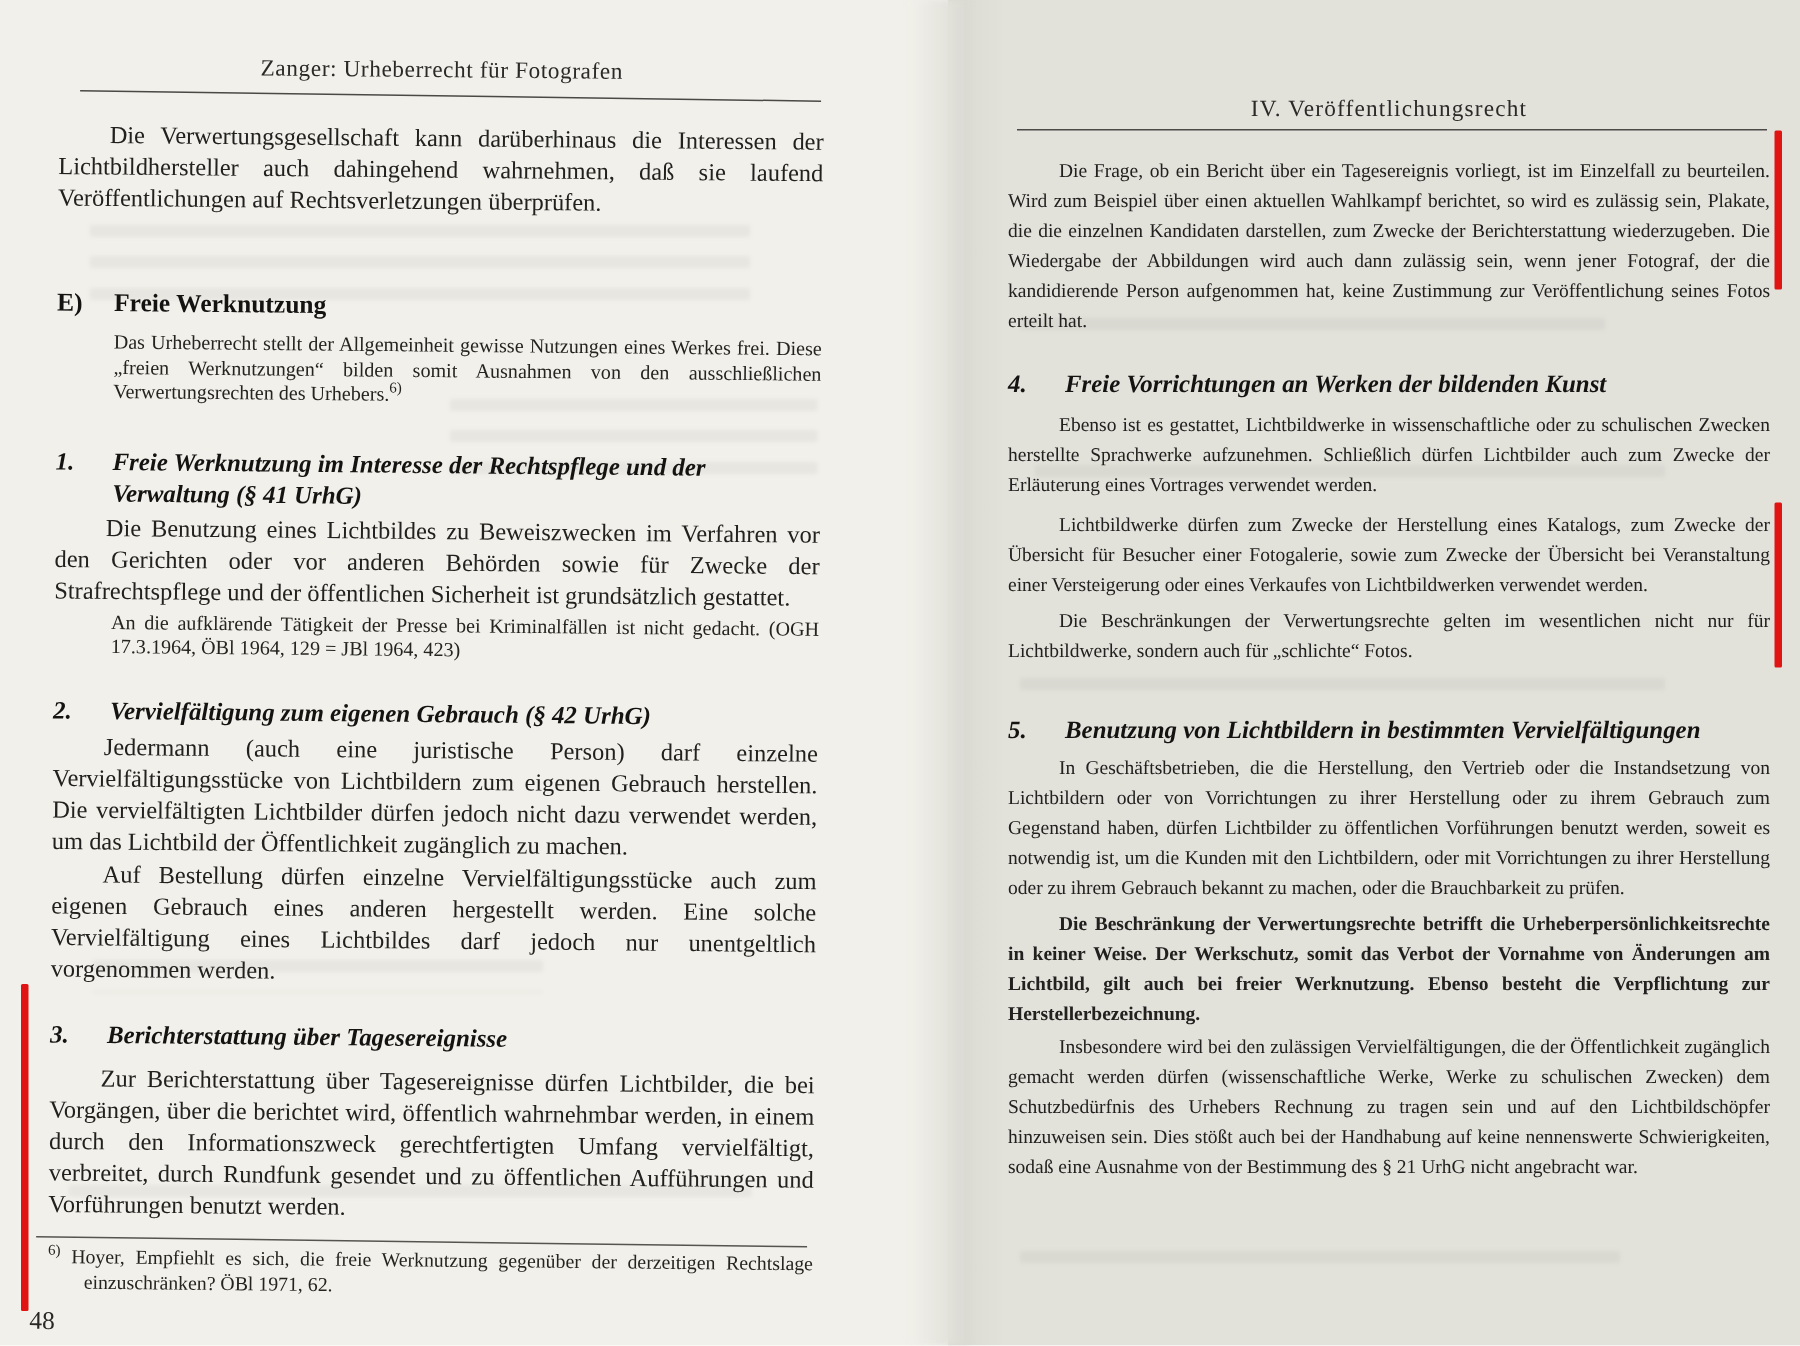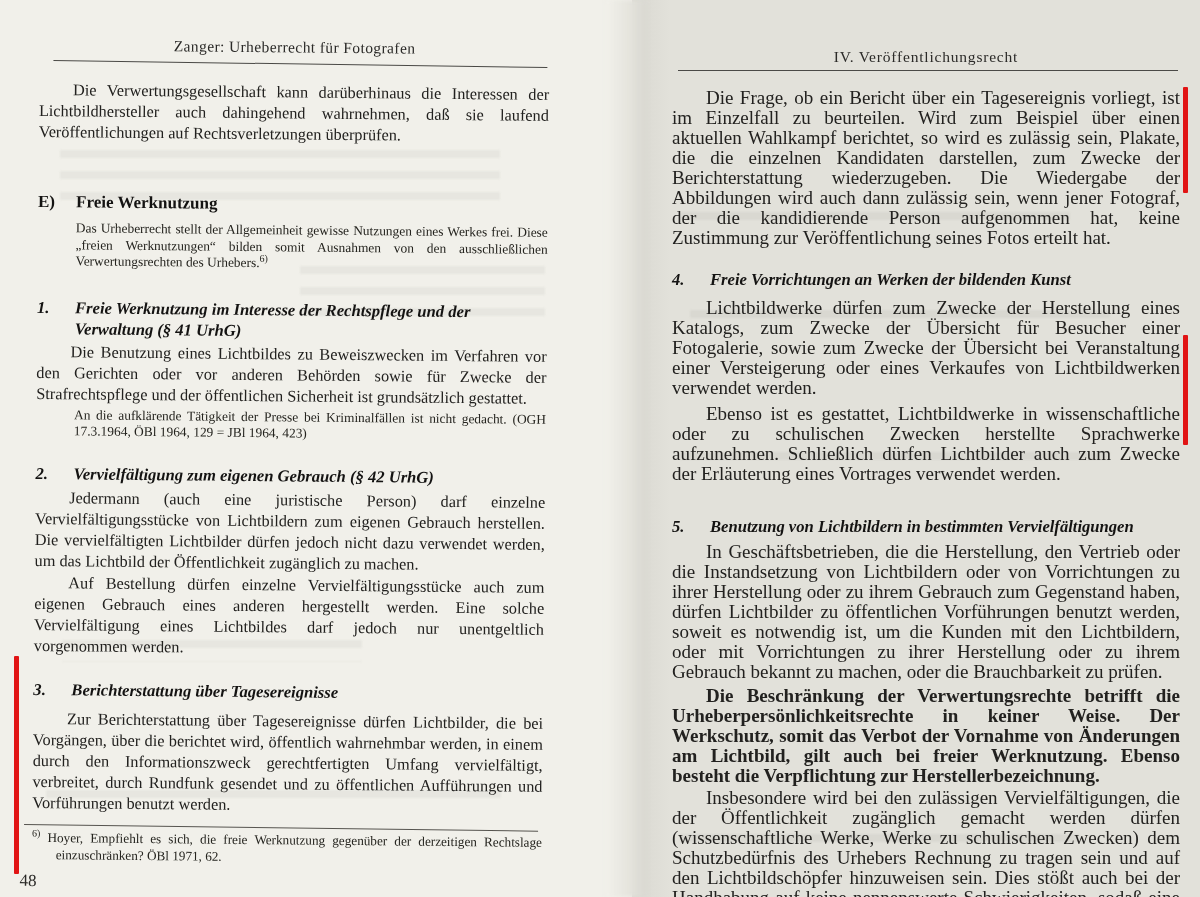--- a/index.html
+++ b/index.html
@@ -19,32 +19,32 @@
     filter:blur(2px);
   }
   .page{position:absolute;top:0;}
   .page-left{left:40px;width:510px;transform:rotate(0.55deg);transform-origin:0 0;}
   .page-right{left:672px;width:508px;}
 
   .running-header{
     text-align:center;font-size:15.5px;letter-spacing:.4px;color:#2b2a28;
   }
   .page-left .running-header{margin-top:36px;}
-  .page-right .running-header{margin-top:48px;letter-spacing:.8px;}
+  .page-right .running-header{margin-top:64px;letter-spacing:.8px;}
   .header-rule{
     height:0;border-top:1.6px solid #4a4946;margin-top:7px;
   }
   .page-left .header-rule{margin-left:14px;margin-right:2px;transform:rotate(0.25deg);}
   .page-right .header-rule{margin-left:6px;margin-right:2px;margin-top:4px;}
 
   .para{
     font-size:16.3px;line-height:21px;text-align:justify;
     text-indent:34px;margin:0;color:#22211f;
   }
-  .page-right .para{line-height:20px;font-size:19px;}
+  .page-right .para{line-height:20px;font-size:13px;}
   .small{
     font-size:13.4px;line-height:16.6px;text-indent:0;
     margin-left:38px;color:#25241f;
   }
   .h-letter{
     display:flex;font-weight:bold;font-size:17px;color:#141312;
   }
   .h-letter .n{width:38px;flex:none;}
   .h-letter .t{flex:1;}
   .h-num{
@@ -132,22 +132,23 @@
   <div class="page page-right">
     <div class="running-header">IV. Veröffentlichungsrecht</div>
     <div class="header-rule"></div>
 
     <p class="para" style="margin-top:17px;">Die Frage, ob ein Bericht über ein Tagesereignis vorliegt, ist im Einzelfall zu beurteilen. Wird zum Beispiel über einen aktuellen Wahlkampf berichtet, so wird es zulässig sein, Plakate, die die einzelnen Kandidaten darstellen, zum Zwecke der Berichterstattung wiederzugeben. Die Wiedergabe der Abbildungen wird auch dann zulässig sein, wenn jener Fotograf, der die kandidierende Person aufgenommen hat, keine Zustimmung zur Veröffentlichung seines Fotos erteilt hat.</p>
 
     <div class="h-num" style="margin-top:21px;">
       <span class="n">4.</span>
       <span class="t">Freie Vorrichtungen an Werken der bildenden Kunst</span>
     </div>
+    <p class="para" style="margin-top:6px;">Ebenso ist es gestattet, Lichtbildwerke in wissenschaftliche oder zu schulischen Zwecken herstellte Sprachwerke aufzunehmen. Schließlich dürfen Lichtbilder auch zum Zwecke der Erläuterung eines Vortrages verwendet werden.</p>
     <p class="para" style="margin-top:7px;">Lichtbildwerke dürfen zum Zwecke der Herstellung eines Katalogs, zum Zwecke der Übersicht für Besucher einer Fotogalerie, sowie zum Zwecke der Übersicht bei Veranstaltung einer Versteigerung oder eines Verkaufes von Lichtbildwerken verwendet werden.</p>
-    <p class="para" style="margin-top:6px;">Ebenso ist es gestattet, Lichtbildwerke in wissenschaftliche oder zu schulischen Zwecken herstellte Sprachwerke aufzunehmen. Schließlich dürfen Lichtbilder auch zum Zwecke der Erläuterung eines Vortrages verwendet werden.</p>
+    <p class="para" style="margin-top:4px;">Die Beschränkungen der Verwertungsrechte gelten im wesentlichen nicht nur für Lichtbildwerke, sondern auch für „schlichte“ Fotos.</p>
 
     <div class="h-num" style="margin-top:32px;">
       <span class="n">5.</span>
       <span class="t">Benutzung von Lichtbildern in bestimmten Vervielfältigungen</span>
     </div>
     <p class="para" style="margin-top:5px;">In Geschäftsbetrieben, die die Herstellung, den Vertrieb oder die Instandsetzung von Lichtbildern oder von Vorrichtungen zu ihrer Herstellung oder zu ihrem Gebrauch zum Gegenstand haben, dürfen Lichtbilder zu öffentlichen Vorführungen benutzt werden, soweit es notwendig ist, um die Kunden mit den Lichtbildern, oder mit Vorrichtungen zu ihrer Herstellung oder zu ihrem Gebrauch bekannt zu machen, oder die Brauchbarkeit zu prüfen.</p>
     <p class="para" style="margin-top:4px;font-weight:bold;">Die Beschränkung der Verwertungsrechte betrifft die Urheberpersönlichkeitsrechte in keiner Weise. Der Werkschutz, somit das Verbot der Vornahme von Änderungen am Lichtbild, gilt auch bei freier Werknutzung. Ebenso besteht die Verpflichtung zur Herstellerbezeichnung.</p>
     <p class="para" style="margin-top:2px;">Insbesondere wird bei den zulässigen Vervielfältigungen, die der Öffentlichkeit zugänglich gemacht werden dürfen (wissenschaftliche Werke, Werke zu schulischen Zwecken) dem Schutzbedürfnis des Urhebers Rechnung zu tragen sein und auf den Lichtbildschöpfer hinzuweisen sein. Dies stößt auch bei der Handhabung auf keine nennenswerte Schwierigkeiten, sodaß eine Ausnahme von der Bestimmung des § 21 UrhG nicht angebracht war.</p>
 
   </div>

